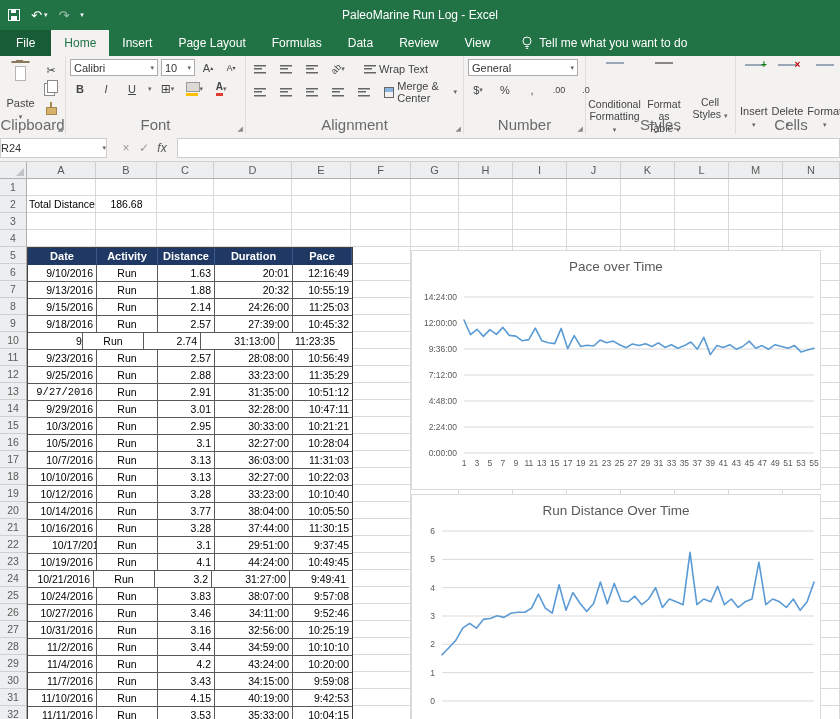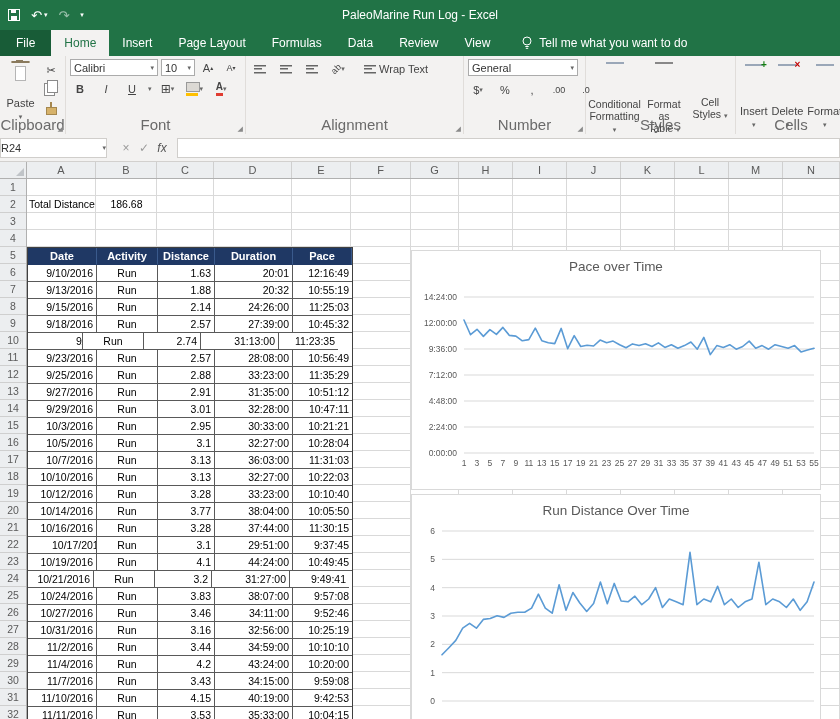--- a/index.html
+++ b/index.html
@@ -245,20 +245,38 @@
             </span>
           <span class="sbtn">
               <span class="bars"></span>
             </span>
           <span class="sbtn">
               <span class="icon-orient">ab</span>
               <span class="car">▾</span>
             </span>
           <span class="sbtn" style="margin-left:8px"><span class="bars"></span>&nbsp;<span>Wrap Text</span></span>
         </div>
+        <div class="row" style="gap:6px">
+          <span class="sbtn">
+              <span class="bars"></span>
+            </span>
+          <span class="sbtn">
+              <span class="bars"></span>
+            </span>
+          <span class="sbtn">
+              <span class="bars"></span>
+            </span>
+          <span class="sbtn">
+              <span class="bars"></span>
+            </span>
+          <span class="sbtn">
+              <span class="bars"></span>
+            </span>
+          <span class="sbtn" style="margin-left:2px"><span class="icon-merge"></span>&nbsp;<span>Merge &amp; Center</span>&nbsp;<span class="car">▾</span></span>
+        </div>
       </div>
       <div class="glabel">Alignment</div>
       <span class="dl">◢</span>
     </div>
 
     <div class="grp" style="width:122px">
       <div class="gc col" style="gap:6px">
         <span class="combo" style="width:110px">
             <span>General</span>
             <span class="car">▾</span>
@@ -460,21 +478,21 @@
             <div class="tcell al-r" style="width: 59px;">10:56:49</div>
           </div>
           <div class="trow">
             <div class="tcell al-r" style="width: 69px;">9/25/2016</div>
             <div class="tcell al-c" style="width: 61px;">Run</div>
             <div class="tcell al-r" style="width: 57px;">2.88</div>
             <div class="tcell al-r" style="width: 78px;">33:23:00</div>
             <div class="tcell al-r" style="width: 59px;">11:35:29</div>
           </div>
           <div class="trow">
-            <div class="tcell al-r" style="width: 69px;">9/27/2016</div>
+            <div class="tcell al-r" style="width: 69px; font-family: Liberation Mono, monospace;">9/27/2016</div>
             <div class="tcell al-c" style="width: 61px;">Run</div>
             <div class="tcell al-r" style="width: 57px;">2.91</div>
             <div class="tcell al-r" style="width: 78px;">31:35:00</div>
             <div class="tcell al-r" style="width: 59px;">10:51:12</div>
           </div>
           <div class="trow">
             <div class="tcell al-r" style="width: 69px;">9/29/2016</div>
             <div class="tcell al-c" style="width: 61px;">Run</div>
             <div class="tcell al-r" style="width: 57px;">3.01</div>
             <div class="tcell al-r" style="width: 78px;">32:28:00</div>

